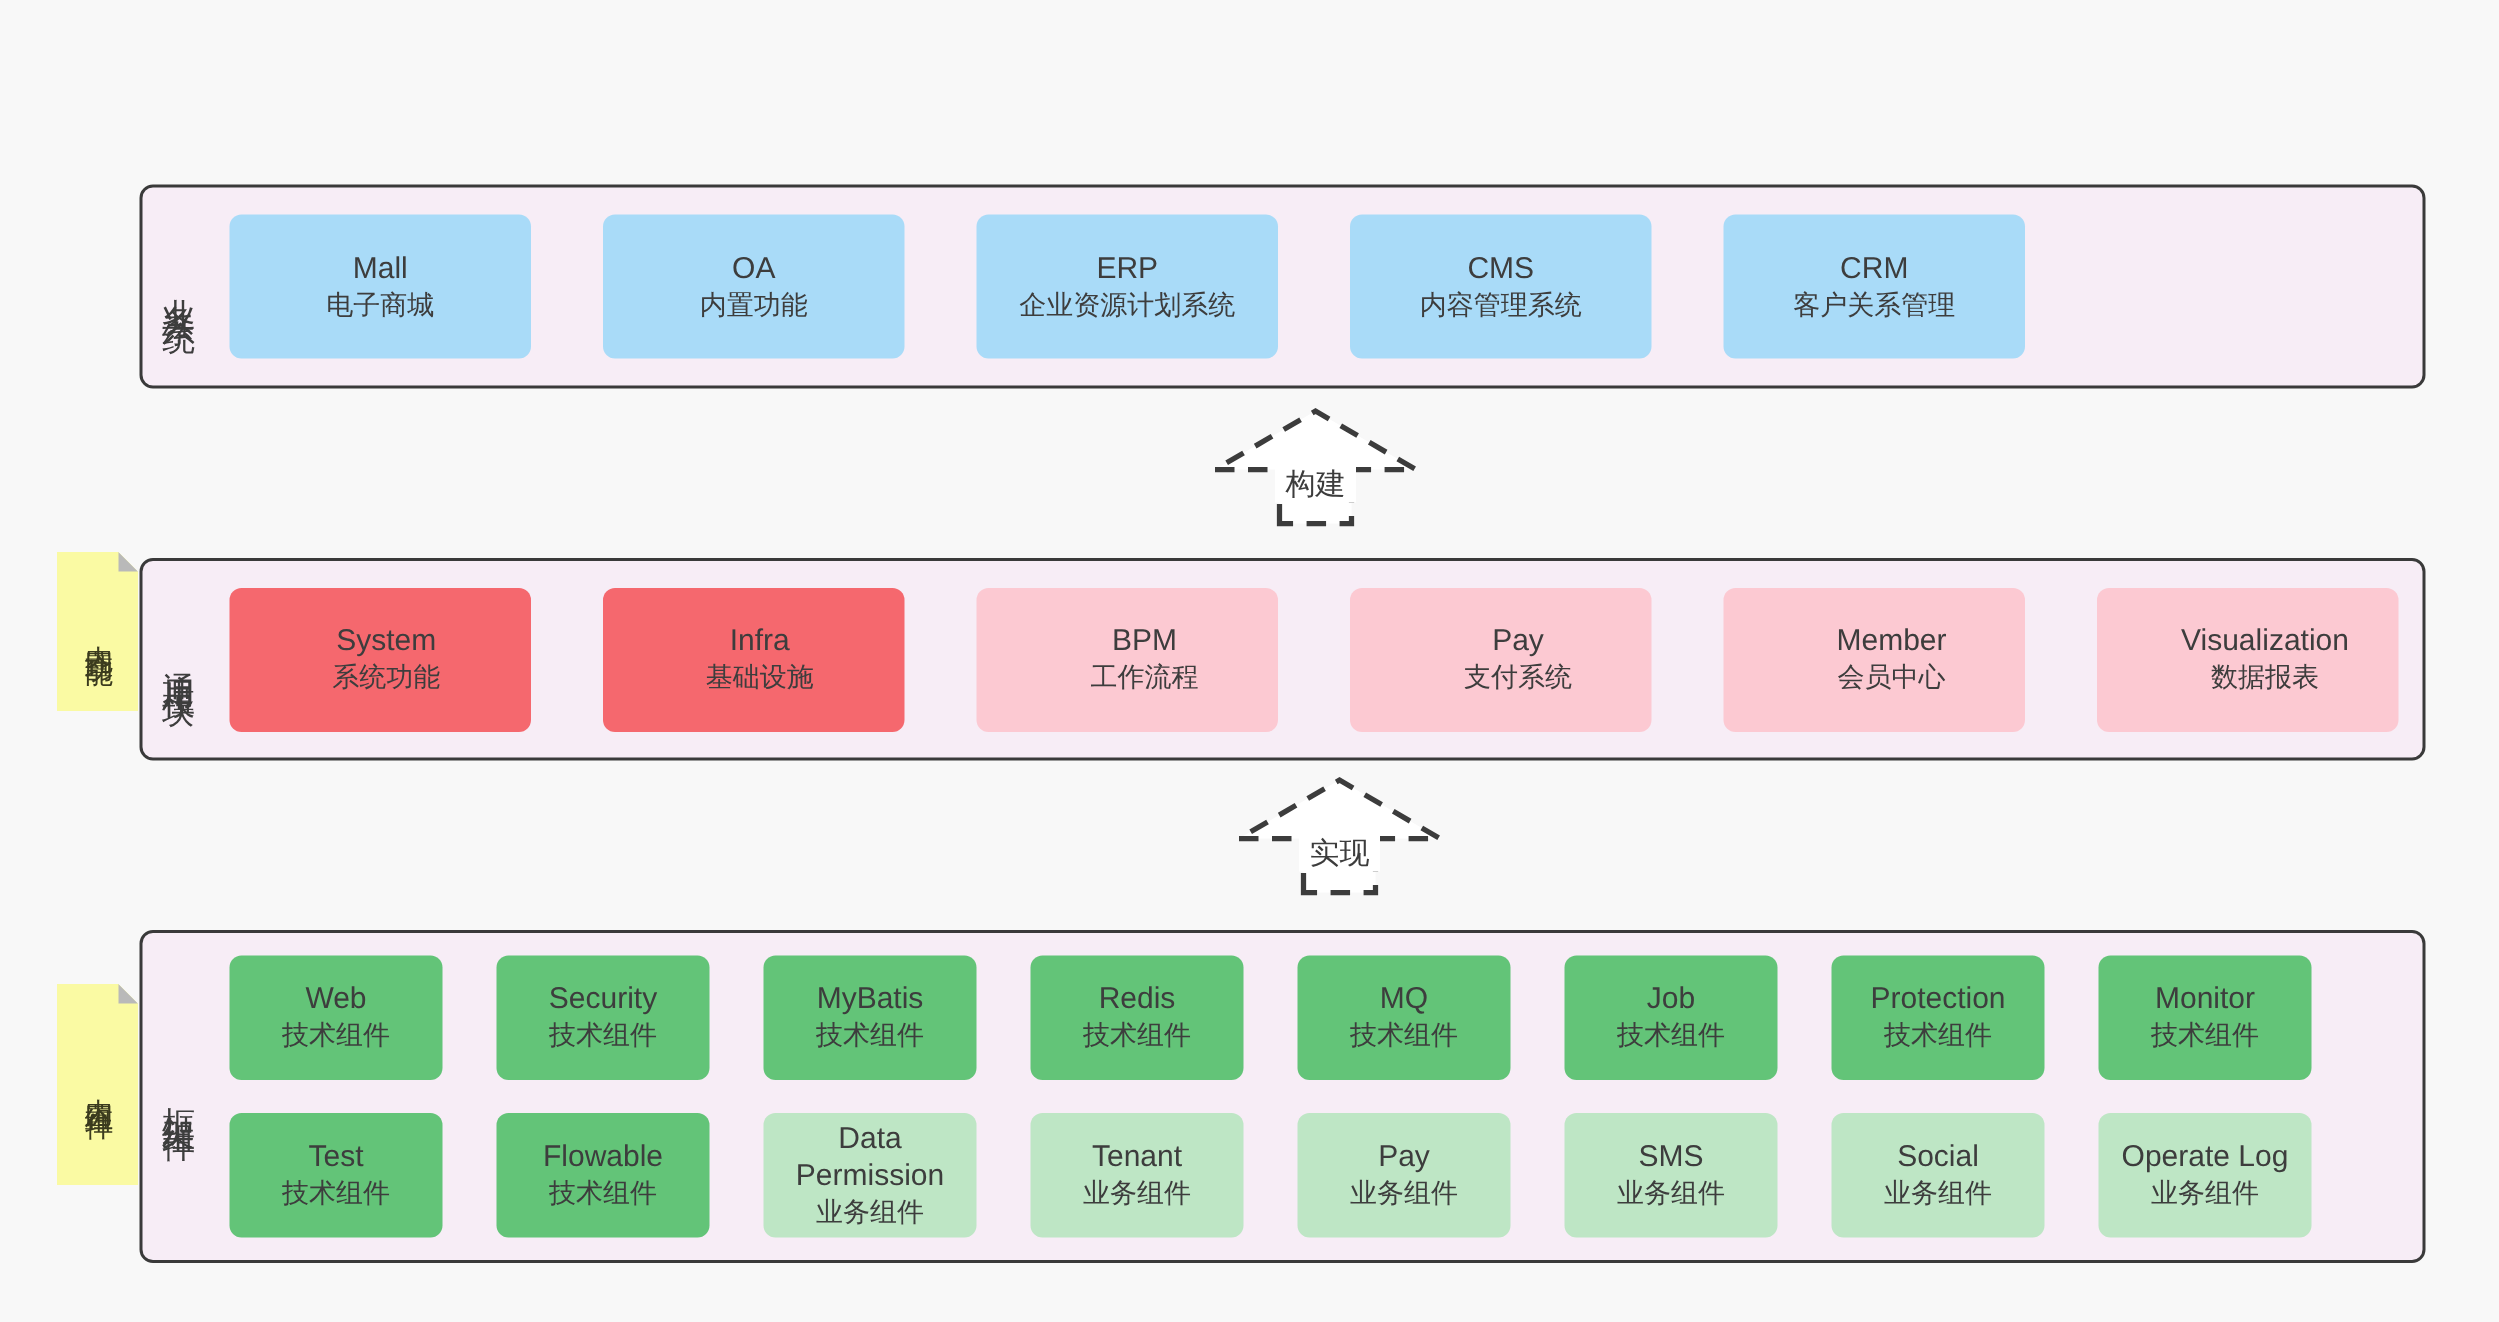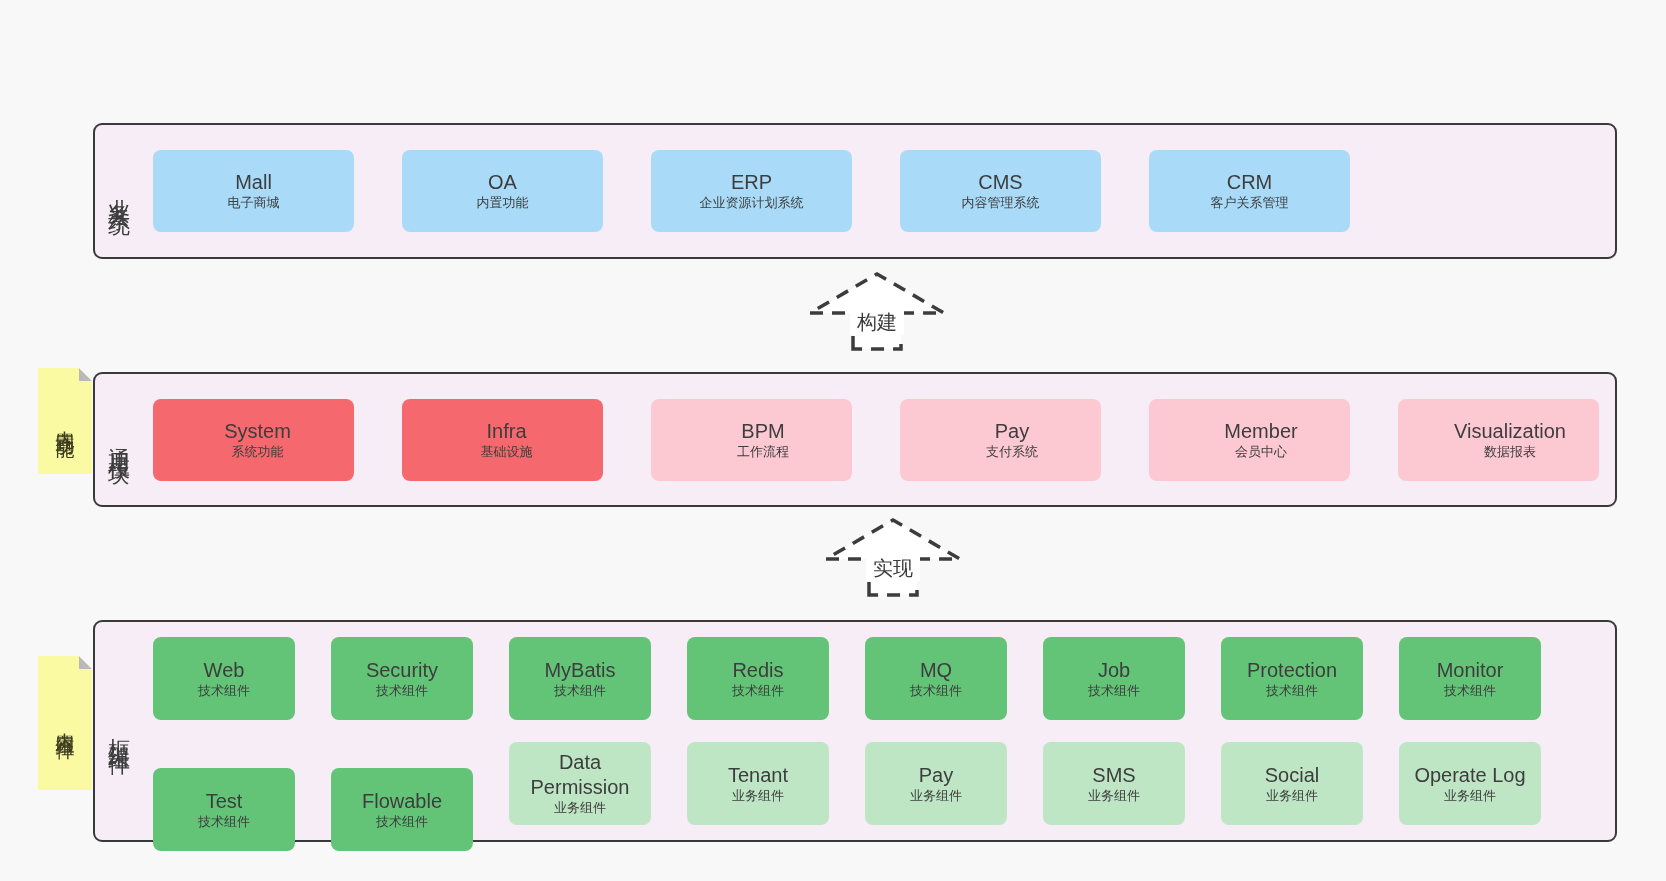--- a/index.html
+++ b/index.html
@@ -19,26 +19,26 @@
   .layer-label{position:absolute;left:9px;top:50%;transform:translateY(-50%);
     writing-mode:vertical-rl;text-orientation:upright;font-size:22px;
     letter-spacing:5px;color:var(--text);white-space:nowrap;}
   .rows{position:absolute;left:58px;top:0;height:100%;display:flex;
         flex-direction:column;justify-content:center;gap:22px;}
   .row{display:flex;}
   #layer-0 .row,#layer-1 .row{gap:48px;}
   #layer-2 .row{gap:36px;}
   .box{border-radius:8px;display:flex;flex-direction:column;align-items:center;
        justify-content:center;text-align:center;box-sizing:border-box;padding:2px 4px;}
-  #layer-0 .box,#layer-1 .box{width:201px;height:82px;}
+  #layer-0 .box,#layer-1 .box{width:201px;height:96px;}
   #layer-2 .box{width:142px;height:83px;}
   .box-name{font-size:20px;line-height:1.25;}
-  .box-desc{font-size:13px;line-height:1.3;}
+  .box-desc{font-size:18px;line-height:1.3;}
   .c-blue{background:var(--box-blue);} .c-red{background:var(--box-red);padding-left:12px;}
-  .c-pink{background:var(--box-pink);padding-left:27px;} .c-green{background:var(--box-green);margin-top:26px;}
+  .c-pink{background:var(--box-pink);padding-left:27px;} .c-green{background:var(--box-green);}
   .c-green_light{background:var(--box-green-light);}
   .tab{position:absolute;width:54px;background:var(--tab-bg);
        clip-path:polygon(0 0,calc(100% - 13px) 0,100% 13px,100% 100%,0 100%);
        display:flex;align-items:center;justify-content:center;z-index:2;}
   #tab-1{left:38px;top:368px;height:106px;}
   #tab-2{left:38px;top:656px;height:134px;}
   .tab-fold{position:absolute;top:0;right:0;width:0;height:0;
        border-right:13px solid transparent;border-bottom:13px solid var(--tab-fold);}
   .tab-text{writing-mode:vertical-rl;text-orientation:upright;font-size:19px;
        letter-spacing:3px;color:#3b3b1e;white-space:nowrap;}

